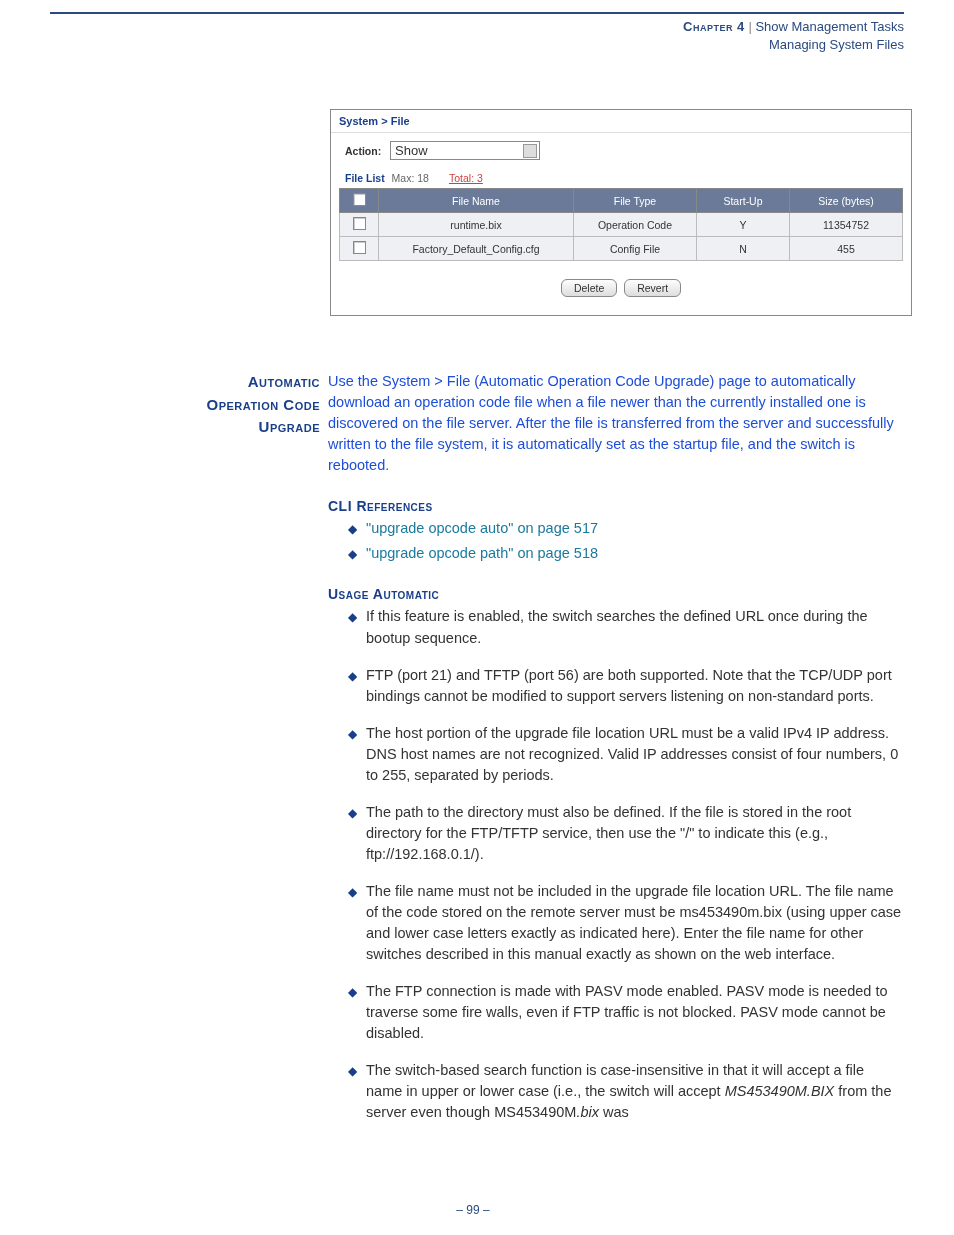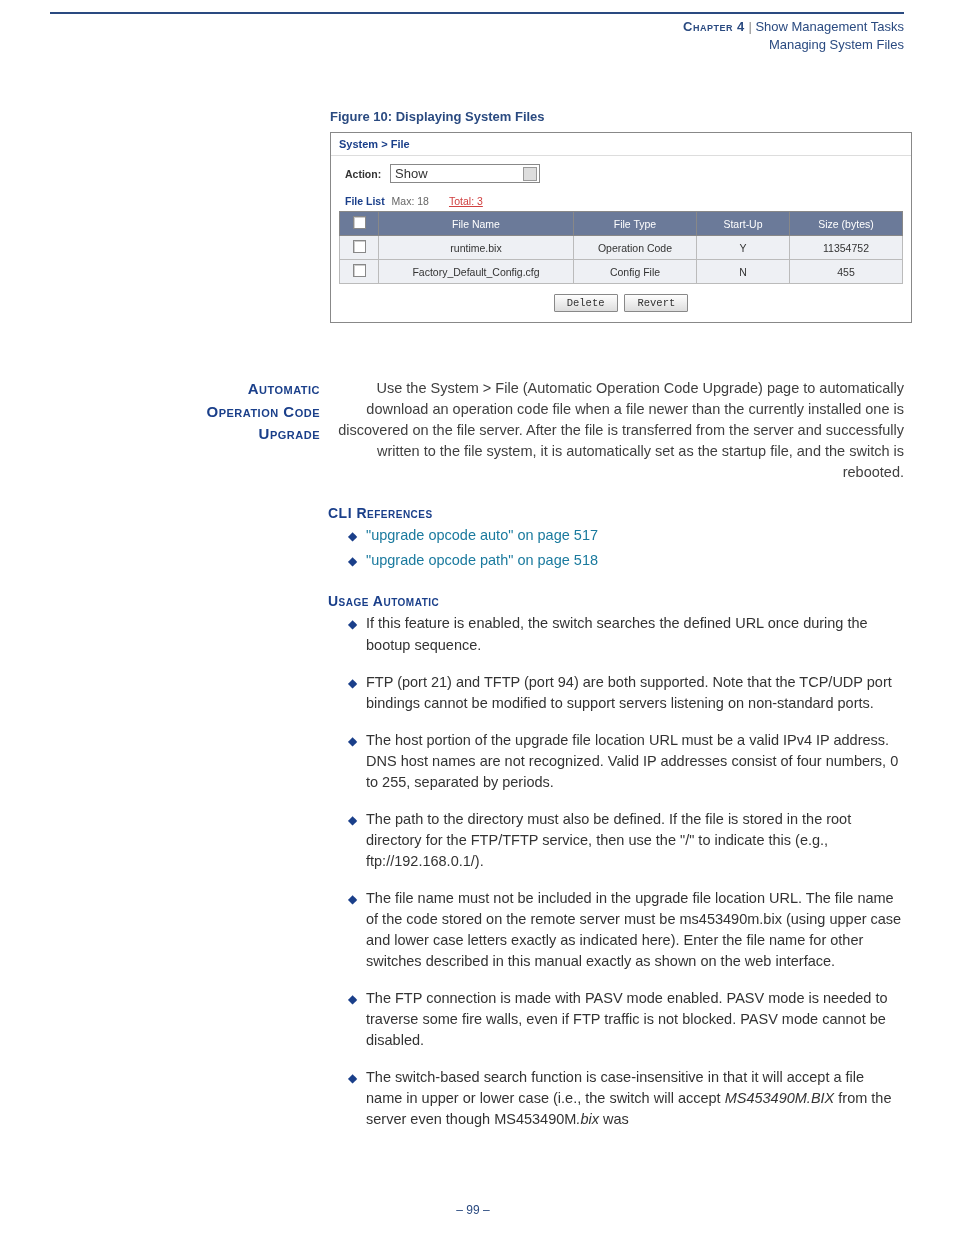--- a/index.html
+++ b/index.html
@@ -117,23 +117,22 @@
     display:inline-block;
     box-shadow: inset 1px 1px 0 #ccc;
   }
   .shot .btns { text-align:center; padding-bottom:10px; }
   .shot .btn {
     display:inline-block;
     border:1px solid #888;
     background:linear-gradient(#fefefe,#ddd);
     padding:2px 12px;
     font-size:10.5px;
-    border-radius:1px;
-    margin:0 2px;
-    font-family:Liberation Mono, monospace;
+    border-radius:6px;
+    margin:8px 2px;
   }
 
   
   .two-col {
     display:flex;
     margin-top: 55px;
   }
   .sidehead {
     width: 270px;
     flex: 0 0 270px;
@@ -143,22 +142,21 @@
     font-weight:bold;
     font-variant: small-caps;
     font-size:15px;
     letter-spacing:0.5px;
     line-height:1.5;
   }
   .body {
     flex:1;
     font-size:14.5px;
     line-height:1.45;
-    color:#404040;
-    text-align:right;
+    color:#1d4ed8;
   }
 
   .subhead {
     color:#1a3f8a;
     font-weight:bold;
     font-variant: small-caps;
     letter-spacing:0.5px;
     margin: 22px 0 4px 278px;
     font-size:14px;
   }
@@ -199,21 +197,20 @@
 <body>
 
 <div class="page">
 
   <hr class="top-rule">
   <div class="running-head">
     <span class="chap">Chapter 4</span><span class="sep"> |  </span><span>Show Management Tasks</span><br>
     <span>Managing System Files</span>
   </div>
 
-  <div class="figure-caption">Figure 10:  Displaying System Files</div>
 
   <div class="shot">
     <div class="crumb">
       <span>System</span><span class="gt"> &gt; </span><span>File</span>
     </div>
     <div class="action-row">
       <label>Action:</label>
       <span class="sel"><span>Show</span></span>
     </div>
     <div class="meta">
@@ -263,21 +260,21 @@
 
   <div class="subhead">CLI References</div>
   <ul class="refs">
     <li><span class="link">"upgrade opcode auto" on page 517</span></li>
     <li><span class="link">"upgrade opcode path" on page 518</span></li>
   </ul>
 
   <div class="subhead">Usage Automatic</div>
   <ul class="guide">
     <li>If this feature is enabled, the switch searches the defined URL once during the bootup sequence.</li>
-    <li>FTP (port 21) and TFTP (port 94) are both supported. Note that the TCP/UDP port bindings cannot be modified to support servers listening on non-standard ports.</li>
+    <li>FTP (port 21) and TFTP (port 56) are both supported. Note that the TCP/UDP port bindings cannot be modified to support servers listening on non-standard ports.</li>
     <li>The host portion of the upgrade file location URL must be a valid IPv4 IP address. DNS host names are not recognized. Valid IP addresses consist of four numbers, 0 to 255, separated by periods.</li>
     <li>The path to the directory must also be defined. If the file is stored in the root directory for the FTP/TFTP service, then use the "/" to indicate this (e.g., ftp://192.168.0.1/).</li>
     <li>The file name must not be included in the upgrade file location URL. The file name of the code stored on the remote server must be ms453490m.bix (using upper case and lower case letters exactly as indicated here). Enter the file name for other switches described in this manual exactly as shown on the web interface.</li>
     <li>The FTP connection is made with PASV mode enabled. PASV mode is needed to traverse some fire walls, even if FTP traffic is not blocked. PASV mode cannot be disabled.</li>
     <li>
       <span>The switch-based search function is case-insensitive in that it will accept a file name in upper or lower case (i.e., the switch will accept </span><span class="ital">MS453490M.BIX</span><span> from the server even though MS453490M</span><span class="ital">.bix</span><span> was</span>
     </li>
   </ul>
 
   <div class="pagenum">–  99  –</div>

